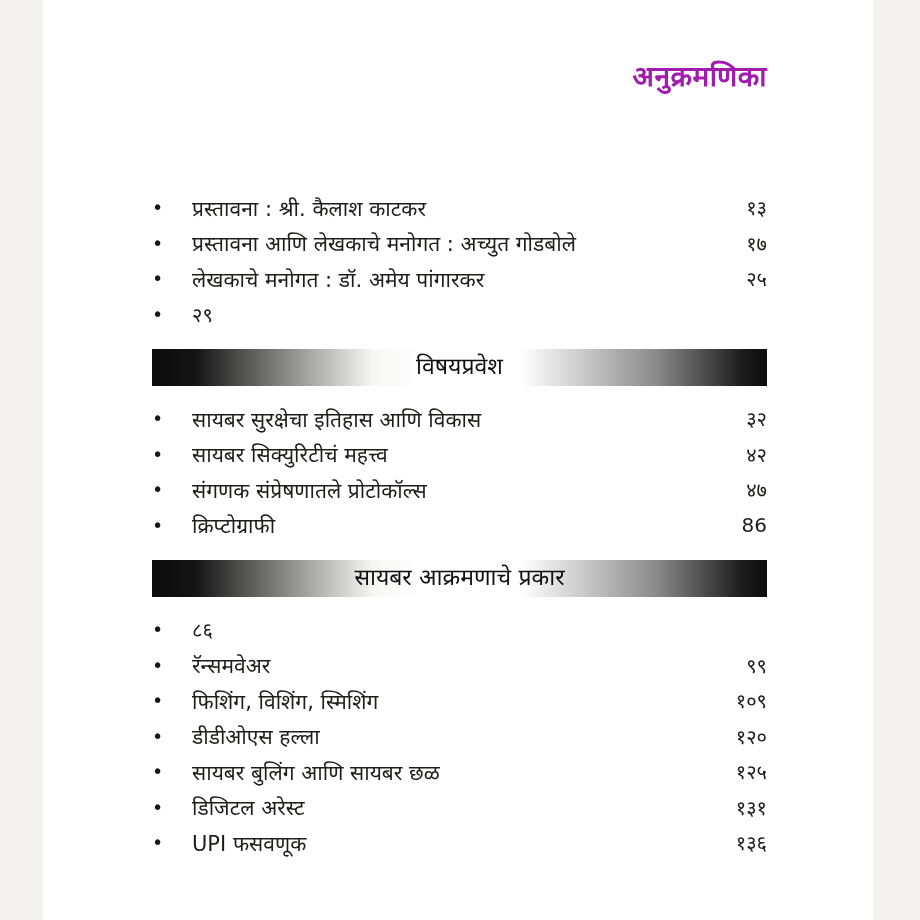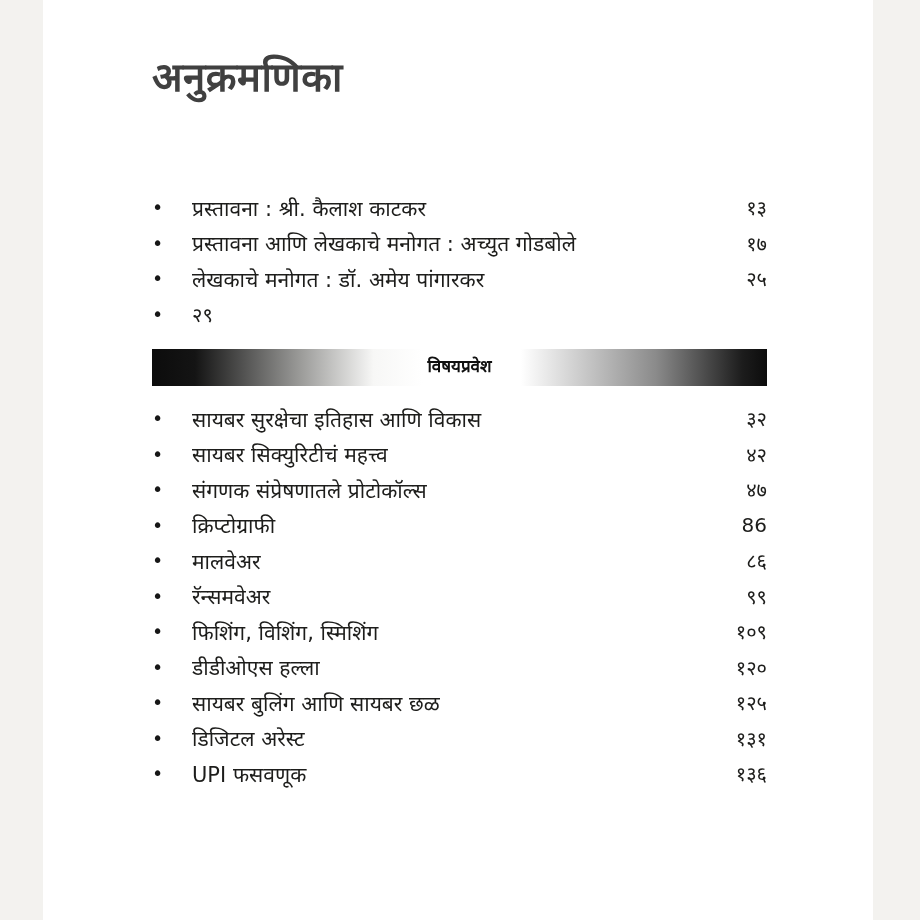--- a/index.html
+++ b/index.html
@@ -24,25 +24,25 @@
   .strip.right { right: 0; width: 47px; }
 
   .content {
     position: absolute;
     left: 152px; top: 0;
     width: 615px;
   }
 
   .title {
     margin: 52px 0 0 0;
-    text-align: left;
-    font-size: 40px;
+    text-align: right;
+    font-size: 28px;
     line-height: 50px;
     font-weight: 700;
-    color: #404040;
+    color: #a21caf;
     letter-spacing: 0.5px;
   }
 
   .toc { margin-top: 88px; }
 
   .toc-row {
     display: flex;
     align-items: center;
     height: 35.5px;
     font-size: 21px;
@@ -68,22 +68,22 @@
     margin: 17px 0 15px 0;
     display: flex;
     align-items: center;
     justify-content: center;
     background: linear-gradient(90deg,
       #0c0c0c 0%, #141414 7%, #9a9a98 24%,
       #f7f7f6 36%, #ffffff 44%, #ffffff 60%,
       #8a8a8a 82%, #1c1c1c 96%, #0c0c0c 100%);
   }
   .section-bar .section-title {
-    font-size: 17px;
-    font-weight: 700;
+    font-size: 23px;
+    font-weight: 400;
     color: #101010;
     line-height: 1;
     padding-bottom: 3px;
   }
 </style>
 </head>
 <body>
 
 <div class="canvas">
   <div class="strip left"></div>
@@ -127,23 +127,25 @@
         <div class="toc-row">
     <span class="bullet">•</span>
     <span class="label">संगणक संप्रेषणातले प्रोटोकॉल्स</span>
     <span class="pagenum">४७</span>
   </div>
         <div class="toc-row">
     <span class="bullet">•</span>
     <span class="label">क्रिप्टोग्राफी</span>
     <span class="pagenum">86</span>
   </div>
+        <div class="section-bar">
+    <span class="section-title">सायबर आक्रमणाचे प्रकार</span>
+  </div>
         <div class="toc-row">
     <span class="bullet">•</span>
-    <span class="label">मालवेअर</span>
     <span class="pagenum">८६</span>
   </div>
         <div class="toc-row">
     <span class="bullet">•</span>
     <span class="label">रॅन्समवेअर</span>
     <span class="pagenum">९९</span>
   </div>
         <div class="toc-row">
     <span class="bullet">•</span>
     <span class="label">फिशिंग, विशिंग, स्मिशिंग</span>

